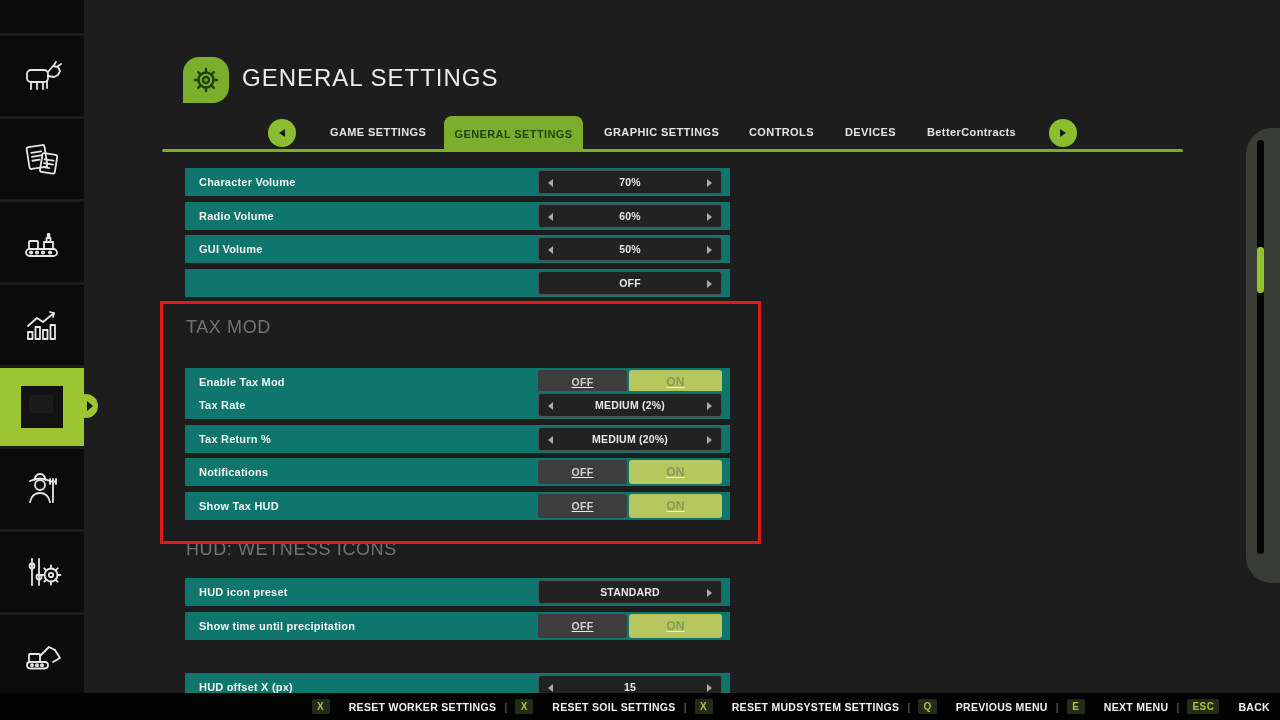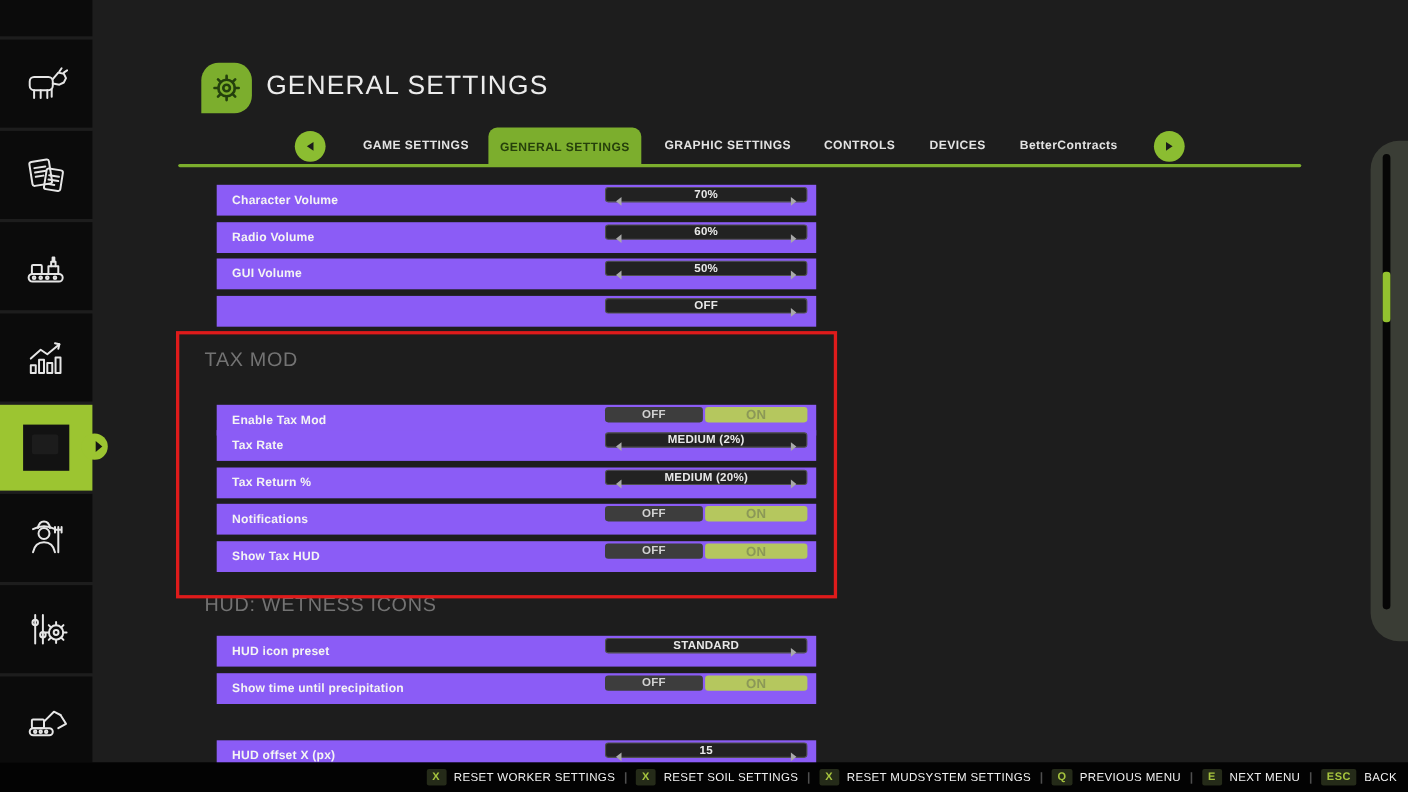--- a/index.html
+++ b/index.html
@@ -27,24 +27,24 @@
   .tab-active{position:absolute;left:444px;top:116px;width:139px;height:35px;background:#7cae2d;
     border-radius:8px 8px 0 0;display:flex;align-items:center;justify-content:center;
     color:#26400b;font-size:11px;font-weight:bold;letter-spacing:.4px;}
   .tab-underline{position:absolute;left:162px;top:149px;width:1021px;height:3px;background:#7cae2d;border-radius:2px;}
   .circ-btn{position:absolute;top:119px;width:28px;height:28px;border-radius:50%;background:#8bbd31;
     display:flex;align-items:center;justify-content:center;}
   .tri-l{width:0;height:0;border-top:4px solid transparent;border-bottom:4px solid transparent;border-right:6px solid #1c1c1c;}
   .tri-r{width:0;height:0;border-top:4px solid transparent;border-bottom:4px solid transparent;border-left:6px solid #1c1c1c;}
   
   .sec-h{position:absolute;left:186px;font-size:18px;color:#737373;letter-spacing:.6px;font-weight:normal;white-space:nowrap;}
-  .row{position:absolute;left:197px;width:545px;height:28px;background:#8b5cf6;}
+  .row{position:absolute;left:185px;width:545px;height:28px;background:#0f766e;}
   .row-label{position:absolute;left:14px;top:0;height:28px;display:flex;align-items:center;
     font-size:11px;font-weight:bold;color:#f4f4f4;letter-spacing:.2px;white-space:nowrap;}
-  .ctl{position:absolute;left:353px;top:2px;width:184px;height:14px;}
+  .ctl{position:absolute;left:353px;top:2px;width:184px;height:24px;text-decoration:underline;}
   .stepper{position:relative;width:100%;height:100%;box-sizing:border-box;border:1px solid #4f4f4f;
     border-radius:3px;background:#222;}
   .stepper .val{position:absolute;left:0;right:0;top:0;bottom:0;display:flex;align-items:center;justify-content:center;
     font-size:10.5px;font-weight:bold;color:#e8e8e8;letter-spacing:.2px;}
   .arr{position:absolute;top:8px;width:0;height:0;border-top:4px solid transparent;border-bottom:4px solid transparent;}
   .arr-left{left:9px;border-right:5px solid #a9a9a9;}
   .arr-right{right:9px;border-left:5px solid #a9a9a9;}
   .toggle{display:flex;width:100%;height:100%;gap:2px;}
   .t-off{width:89px;background:#3d3d3d;color:#d2d2d2;border-radius:3px;display:flex;align-items:center;
     justify-content:center;font-size:10.5px;font-weight:bold;letter-spacing:.3px;}
@@ -54,21 +54,21 @@
   .hl-rect{position:absolute;left:160px;top:301px;width:595px;height:237px;border:3px solid #df1b1b;z-index:6;pointer-events:none;}
   .scroll-shell{position:absolute;left:1246px;top:128px;width:60px;height:455px;background:#3a3d35;border-radius:26px;}
   .scroll-track{position:absolute;left:1257px;top:140px;width:7px;height:414px;background:#060606;border-radius:4px;}
   .scroll-thumb{position:absolute;left:1257px;top:247px;width:7px;height:46px;background:#93c22f;border-radius:3px;}
   
   .footer{position:absolute;left:0;bottom:0;width:1280px;height:27px;background:#030303;box-sizing:border-box;
     display:flex;align-items:center;justify-content:flex-end;gap:8px;padding-right:10px;z-index:8;}
   .f-item{display:flex;align-items:center;gap:7px;}
   .f-key{background:#252b19;color:#a6c43e;font-size:10px;font-weight:bold;padding:2px 5px;border-radius:2px;
     min-width:8px;text-align:center;letter-spacing:.5px;}
-  .f-label{font-size:10.5px;font-weight:normal;color:#f2f2f2;letter-spacing:.3px;white-space:nowrap;}
+  .f-label{font-size:10.5px;font-weight:bold;color:#f2f2f2;letter-spacing:.3px;white-space:nowrap;margin-left:12px;}
   .f-sep{color:#4f4f4f;font-size:11px;font-weight:bold;}
 </style>
 </head>
 <body>
 
 <div class="sb-cell" style="top:-50px;height:83px;">
   
 </div>
 <div class="sb-cell" style="top:36px;height:80px;">
   <svg width="46" height="46" viewBox="0 0 46 46">

